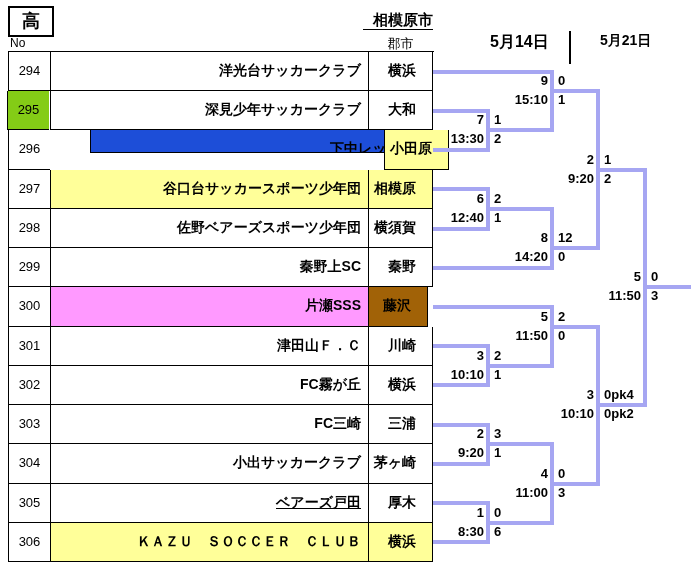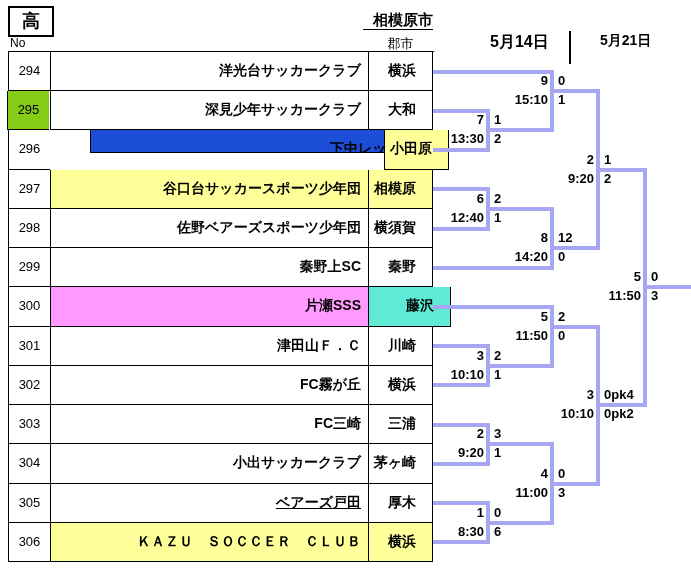--- a/index.html
+++ b/index.html
@@ -68,21 +68,21 @@
       <div class="cell team" style="left: 50px; top: 169.69px; width: 318px; height: 39.23px; line-height: 37.23px; background: rgb(255, 255, 153);">谷口台サッカースポーツ少年団</div>
       <div class="cell city" style="left: 368px; top: 169.69px; width: 65px; height: 39.23px; line-height: 37.23px; background: rgb(255, 255, 153);">相模原</div>
       <div class="cell no" style="left: 8px; top: 208.92px; width: 42px; height: 39.23px; line-height: 37.23px; background: rgb(255, 255, 255);">298</div>
       <div class="cell team" style="left: 50px; top: 208.92px; width: 318px; height: 39.23px; line-height: 37.23px; background: rgb(255, 255, 255);">佐野ベアーズスポーツ少年団</div>
       <div class="cell city" style="left: 368px; top: 208.92px; width: 65px; height: 39.23px; line-height: 37.23px; background: rgb(255, 255, 255);">横須賀</div>
       <div class="cell no" style="left: 8px; top: 248.15px; width: 42px; height: 39.23px; line-height: 37.23px; background: rgb(255, 255, 255);">299</div>
       <div class="cell team" style="left: 50px; top: 248.15px; width: 318px; height: 39.23px; line-height: 37.23px; background: rgb(255, 255, 255);">秦野上SC</div>
       <div class="cell city" style="left: 368px; top: 248.15px; width: 65px; height: 39.23px; line-height: 37.23px; background: rgb(255, 255, 255);">秦野</div>
       <div class="cell no" style="left: 8px; top: 287.38px; width: 42px; height: 39.23px; line-height: 37.23px; background: rgb(255, 255, 255);">300</div>
       <div class="cell team" style="left: 50px; top: 287.38px; width: 318px; height: 39.23px; line-height: 37.23px; background: rgb(255, 153, 255);">片瀬SSS</div>
-      <div class="cell city" style="left: 368px; top: 287.38px; width: 83px; height: 39.23px; line-height: 37.23px; background: #5eead4;">藤沢</div>
+      <div class="cell city" style="left: 368px; top: 287.38px; width: 60px; height: 39.23px; line-height: 37.23px; background: #a16207;">藤沢</div>
       <div class="cell no" style="left: 8px; top: 326.61px; width: 42px; height: 39.23px; line-height: 37.23px; background: rgb(255, 255, 255);">301</div>
       <div class="cell team" style="left: 50px; top: 326.61px; width: 318px; height: 39.23px; line-height: 37.23px; background: rgb(255, 255, 255);">津田山Ｆ．Ｃ</div>
       <div class="cell city" style="left: 368px; top: 326.61px; width: 65px; height: 39.23px; line-height: 37.23px; background: rgb(255, 255, 255);">川崎</div>
       <div class="cell no" style="left: 8px; top: 365.84px; width: 42px; height: 39.23px; line-height: 37.23px; background: rgb(255, 255, 255);">302</div>
       <div class="cell team" style="left: 50px; top: 365.84px; width: 318px; height: 39.23px; line-height: 37.23px; background: rgb(255, 255, 255);">FC霧が丘</div>
       <div class="cell city" style="left: 368px; top: 365.84px; width: 65px; height: 39.23px; line-height: 37.23px; background: rgb(255, 255, 255);">横浜</div>
       <div class="cell no" style="left: 8px; top: 405.07px; width: 42px; height: 39.23px; line-height: 37.23px; background: rgb(255, 255, 255);">303</div>
       <div class="cell team" style="left: 50px; top: 405.07px; width: 318px; height: 39.23px; line-height: 37.23px; background: rgb(255, 255, 255);">FC三崎</div>
       <div class="cell city" style="left: 368px; top: 405.07px; width: 65px; height: 39.23px; line-height: 37.23px; background: rgb(255, 255, 255);">三浦</div>
       <div class="cell no" style="left: 8px; top: 444.3px; width: 42px; height: 39.23px; line-height: 37.23px; background: rgb(255, 255, 255);">304</div>

